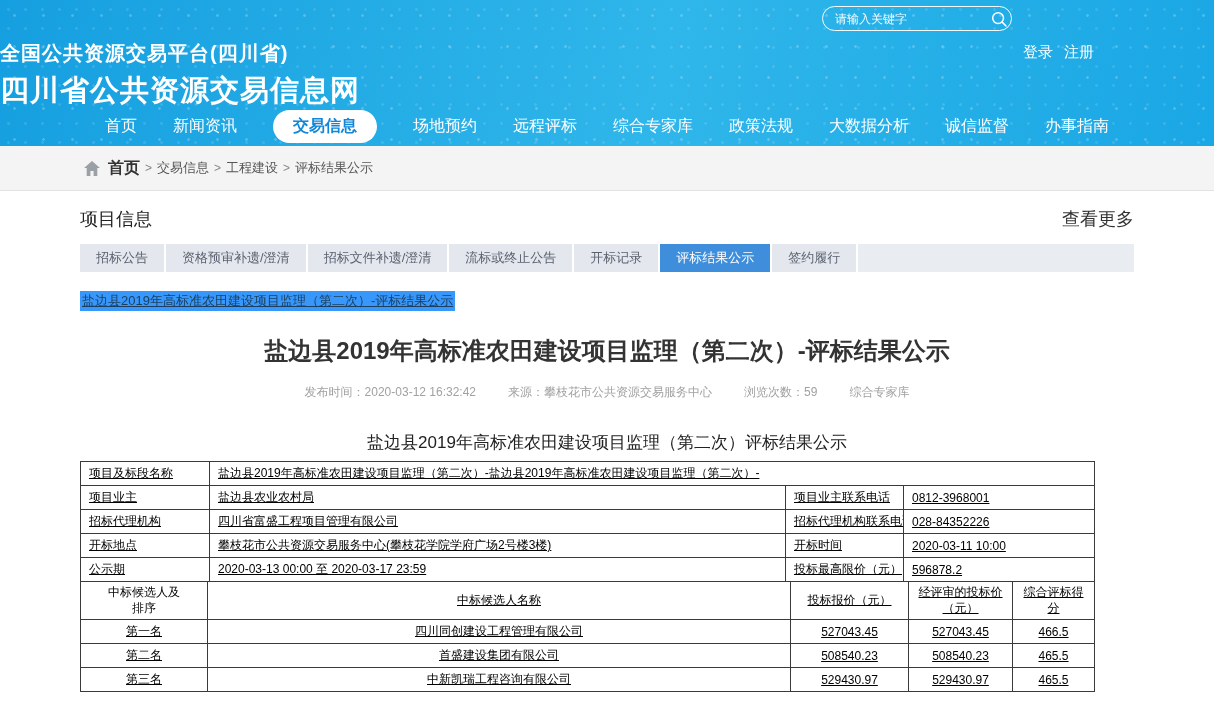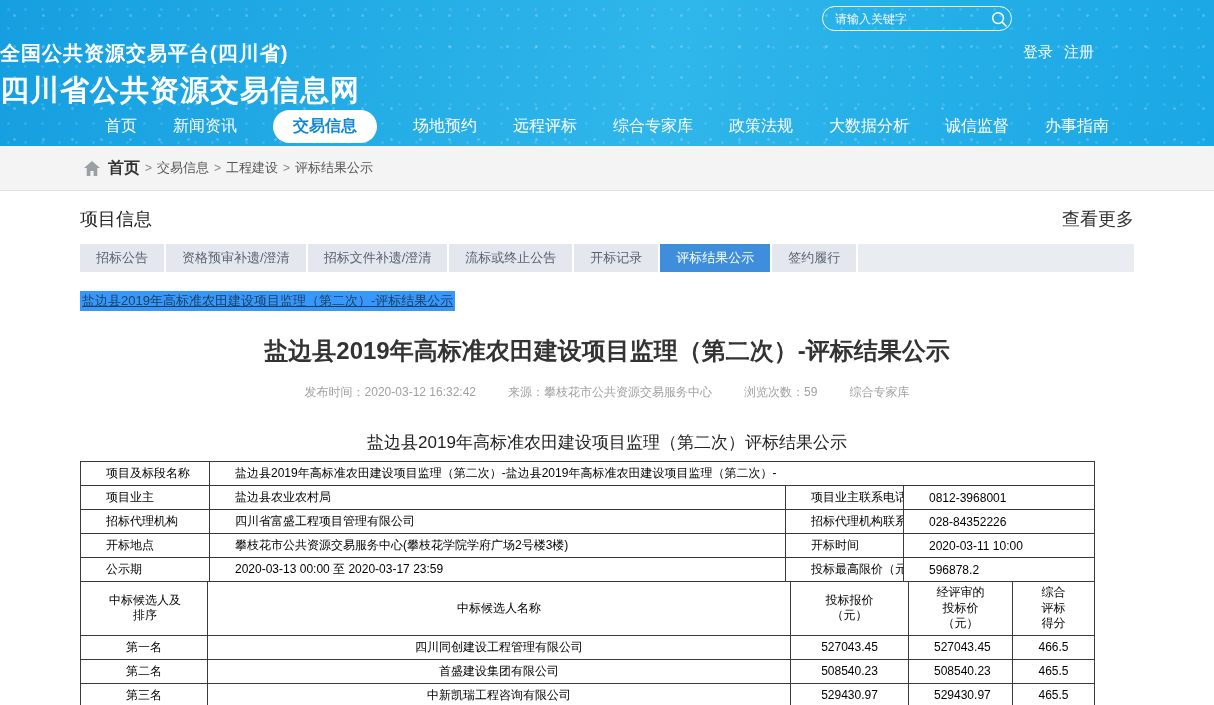--- a/index.html
+++ b/index.html
@@ -57,22 +57,22 @@
 
   .article-title { text-align:center; font-size:24px; font-weight:bold; color:#333; margin-top:24px; }
   .meta { display:flex; justify-content:center; gap:32px; margin-top:17px;
     font-size:12px; color:#a1a1a1; }
   .meta a { color:#a1a1a1; text-decoration:none; cursor:pointer; }
 
   .table-title { text-align:center; font-size:17px; color:#222; margin-top:30px; }
 
   .table-wrap { height:247px; overflow:hidden; margin-top:7px; }
   table { border-collapse:collapse; table-layout:fixed; width:1014px; font-size:12px; color:#000; }
-  td,th { border:1px solid #3a3a3a; padding:3px 25px; height:24px; font-weight:normal;
-    overflow:hidden; white-space:nowrap; }
+  td,th { border:1px solid #3a3a3a; padding:3px 8px; height:24px; font-weight:normal;
+    overflow:hidden; white-space:nowrap;text-decoration:underline; }
   .t2 { margin-top:-1px; }
   td.lbl { text-align:left; }
   td.val { text-align:left; }
   .t2 th { text-align:center; white-space:normal; line-height:1.3; }
   .t2 th .narrow { display:inline-block; width:78px; }
   .t2 td.c { text-align:center; }
   .t2 tr.hdr th { height:36px; }
 </style>
 </head>
 <body>

